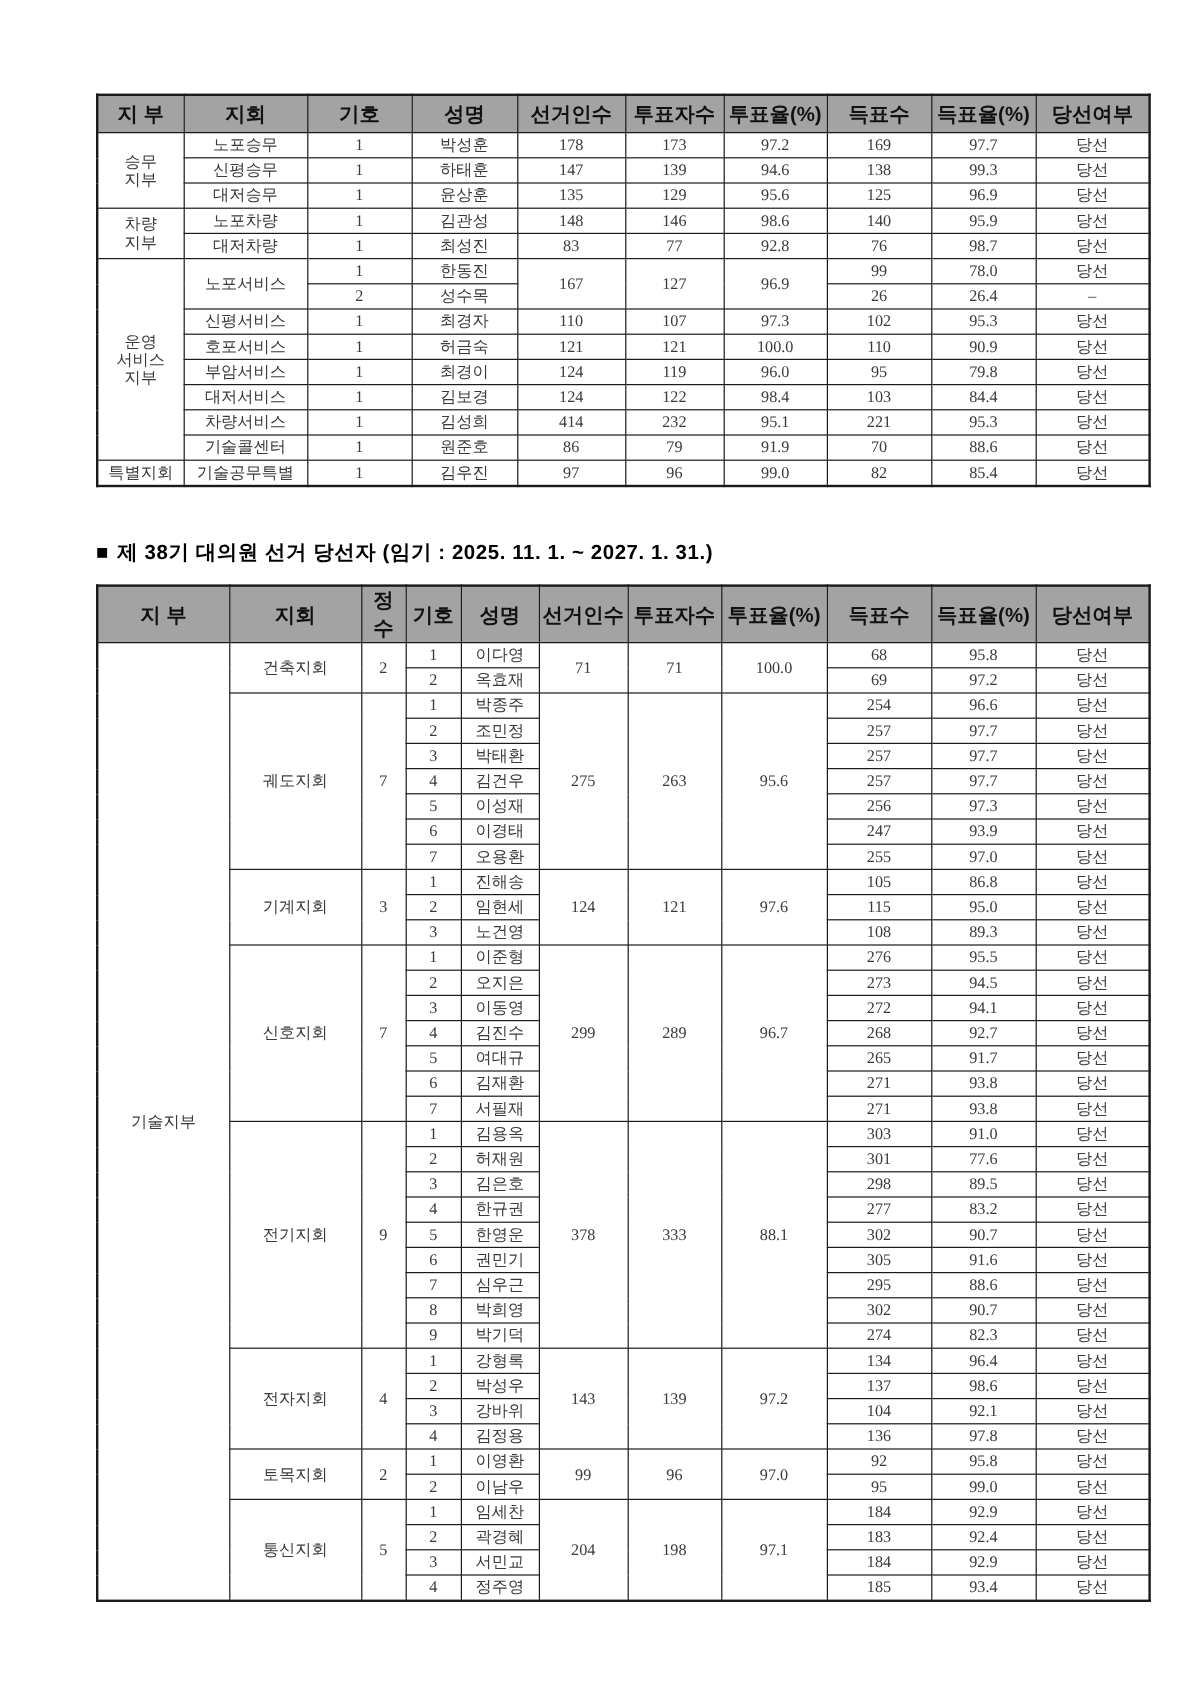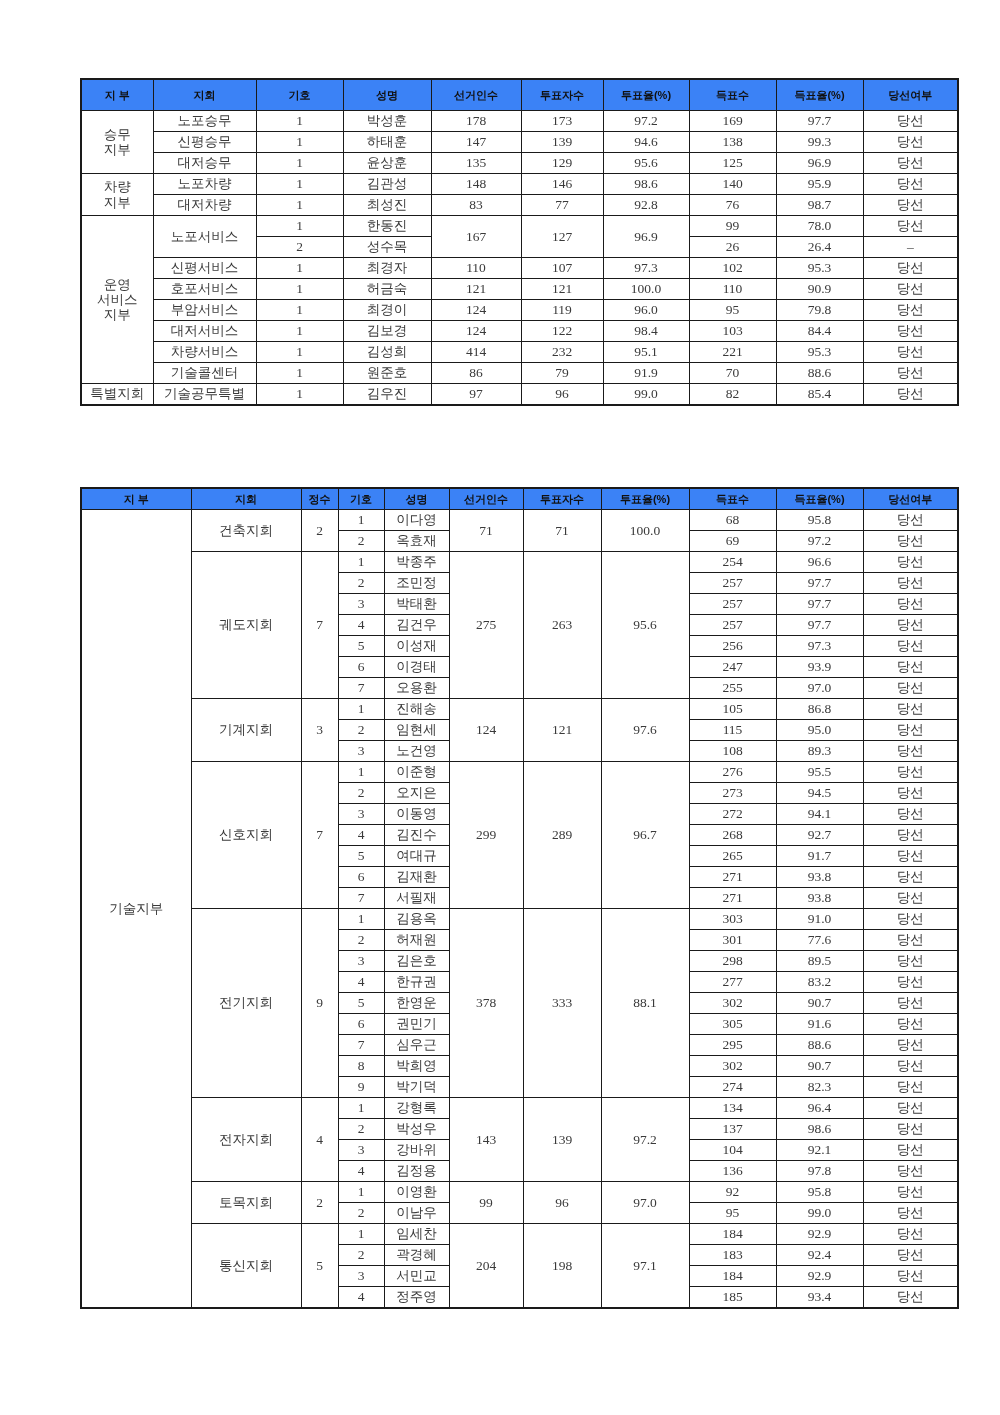--- a/index.html
+++ b/index.html
@@ -12,24 +12,24 @@
     font-family:"Liberation Serif", serif;
   }
   .tbl{
     position:absolute;
     border-collapse:collapse;
     table-layout:fixed;
     width:877px;
     border:2px solid #1a1a1a;
   }
   .tbl th{
-    background:#3b82f6;
+    background:#a3a3a3;
     font-family:"Liberation Sans", sans-serif;
     font-weight:bold;
-    font-size:11px;
+    font-size:17px;
     color:#111;
     border:1px solid #1a1a1a;
     padding:0 2px;
     white-space:pre-line;
   }
   .tbl td{
     font-family:"Liberation Serif", serif;
     font-size:13.5px;
     color:#3a3a3a;
     border:1px solid #1a1a1a;
@@ -245,20 +245,23 @@
           <td>97</td>
           <td>96</td>
           <td>99.0</td>
           <td>82</td>
           <td>85.4</td>
           <td>당선</td>
         </tr>
       </tbody>
   </table>
 
+  <div class="title">
+    <span class="bullet">■</span><span>제 38기 대의원 선거 당선자 (임기 : 2025. 11. 1. ~ 2027. 1. 31.)</span>
+  </div>
 
   <table class="tbl" id="table2">
     <colgroup>
       <col style="width:110px">
         <col style="width:110px">
         <col style="width:37px">
         <col style="width:46px">
       <col style="width:65px">
         <col style="width:74px">
         <col style="width:78px">

